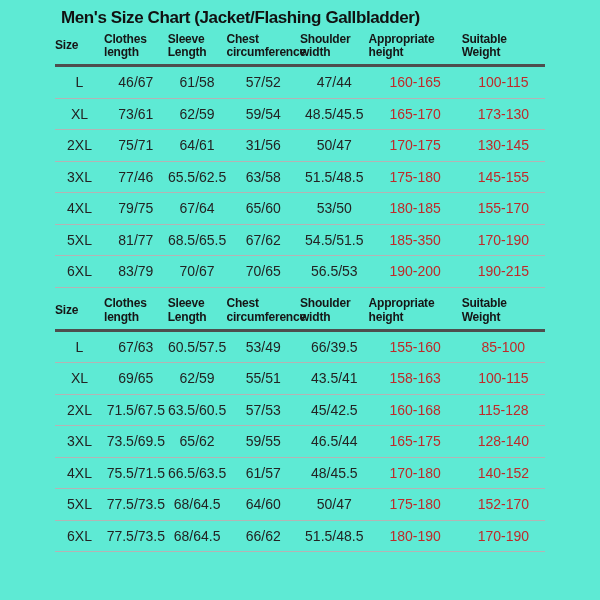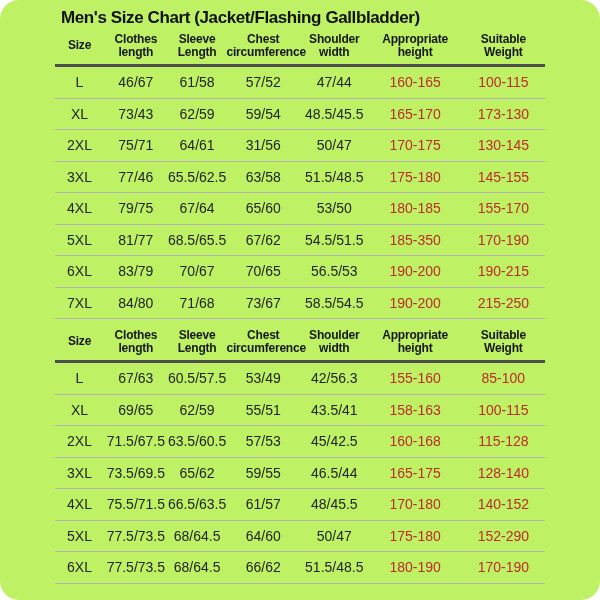--- a/index.html
+++ b/index.html
@@ -3,27 +3,26 @@
 <meta charset="utf-8">
 <style>
   html, body {
     margin: 0;
     padding: 0;
     background: #ffffff;
   }
   .page {
     width: 600px;
     height: 600px;
-    background: #bef264;
+    background: #5eead4;
     box-sizing: border-box;
     padding: 6px 0 0 0;
     font-family: "Liberation Sans", "DejaVu Sans", sans-serif;
     color: #1c1c1c;
     overflow: hidden;
-    border-radius: 19px;
   }
   .chart {
     width: 490px;
     margin: 0 auto;
   }
   .chart-title {
     margin: 2px 0 2px 6px;
     font-size: 17px;
     font-weight: 800;
     letter-spacing: -0.4px;
@@ -34,21 +33,21 @@
     width: 100%;
     border-collapse: collapse;
     table-layout: fixed;
   }
   table.size-table thead th {
     font-size: 12px;
     font-weight: 800;
     line-height: 1.12;
     letter-spacing: -0.2px;
     color: #161616;
-    text-align: center;
+    text-align: left;
     vertical-align: middle;
     padding: 2px 0 4px 0;
     height: 28px;
     border-bottom: 3px solid #4e4e4e;
   }
   table.size-table tbody td {
     font-size: 14px;
     color: #232323;
     text-align: center;
     vertical-align: middle;
@@ -102,21 +101,21 @@
             <td>L</td>
             <td>46/67</td>
             <td>61/58</td>
             <td>57/52</td>
             <td>47/44</td>
             <td class="red">160-165</td>
             <td class="red">100-115</td>
           </tr>
           <tr>
             <td>XL</td>
-            <td>73/43</td>
+            <td>73/61</td>
             <td>62/59</td>
             <td>59/54</td>
             <td>48.5/45.5</td>
             <td class="red">165-170</td>
             <td class="red">173-130</td>
           </tr>
           <tr>
             <td>2XL</td>
             <td>75/71</td>
             <td>64/61</td>
@@ -153,29 +152,20 @@
             <td class="red">170-190</td>
           </tr>
           <tr>
             <td>6XL</td>
             <td>83/79</td>
             <td>70/67</td>
             <td>70/65</td>
             <td>56.5/53</td>
             <td class="red">190-200</td>
             <td class="red">190-215</td>
-          </tr>
-          <tr>
-            <td>7XL</td>
-            <td>84/80</td>
-            <td>71/68</td>
-            <td>73/67</td>
-            <td>58.5/54.5</td>
-            <td class="red">190-200</td>
-            <td class="red">215-250</td>
           </tr>
         </tbody>
     </table>
   </section>
 
   <section class="chart">
     <table class="size-table">
       <colgroup>
         <col class="col-size">
           <col class="col-clothes">
@@ -195,21 +185,21 @@
           <th>Appropriate height</th>
           <th>Suitable Weight</th>
         </tr>
       </thead>
       <tbody>
           <tr>
             <td>L</td>
             <td>67/63</td>
             <td>60.5/57.5</td>
             <td>53/49</td>
-            <td>42/56.3</td>
+            <td>66/39.5</td>
             <td class="red">155-160</td>
             <td class="red">85-100</td>
           </tr>
           <tr>
             <td>XL</td>
             <td>69/65</td>
             <td>62/59</td>
             <td>55/51</td>
             <td>43.5/41</td>
             <td class="red">158-163</td>
@@ -242,21 +232,21 @@
             <td class="red">170-180</td>
             <td class="red">140-152</td>
           </tr>
           <tr>
             <td>5XL</td>
             <td>77.5/73.5</td>
             <td>68/64.5</td>
             <td>64/60</td>
             <td>50/47</td>
             <td class="red">175-180</td>
-            <td class="red">152-290</td>
+            <td class="red">152-170</td>
           </tr>
           <tr>
             <td>6XL</td>
             <td>77.5/73.5</td>
             <td>68/64.5</td>
             <td>66/62</td>
             <td>51.5/48.5</td>
             <td class="red">180-190</td>
             <td class="red">170-190</td>
           </tr>

